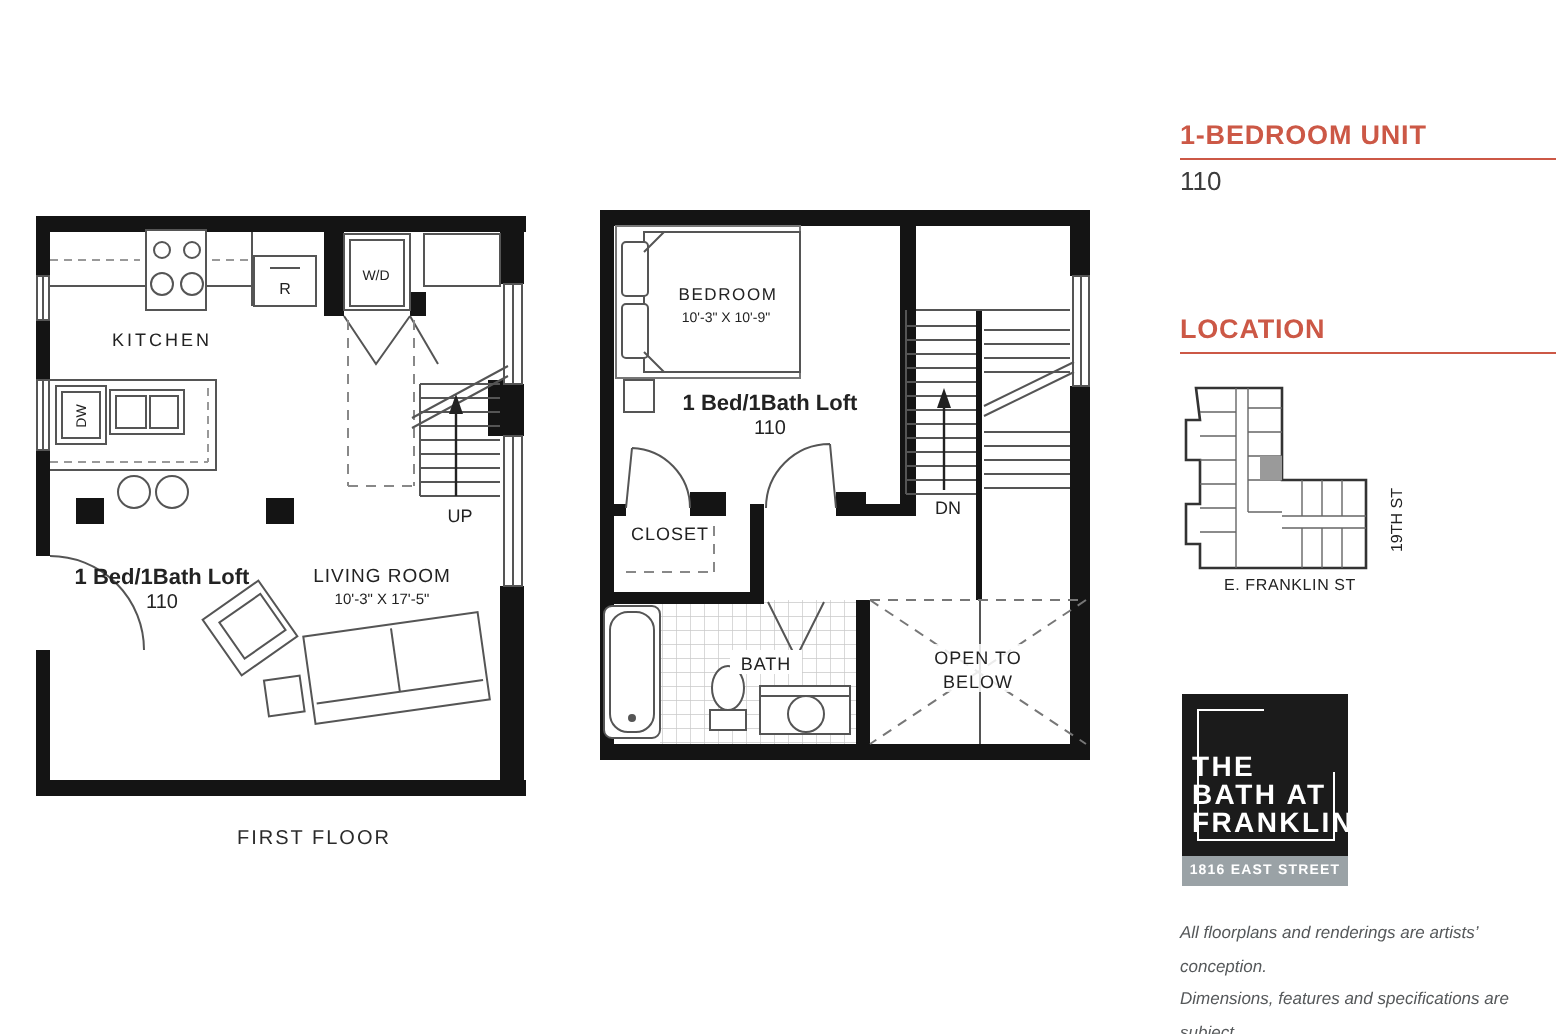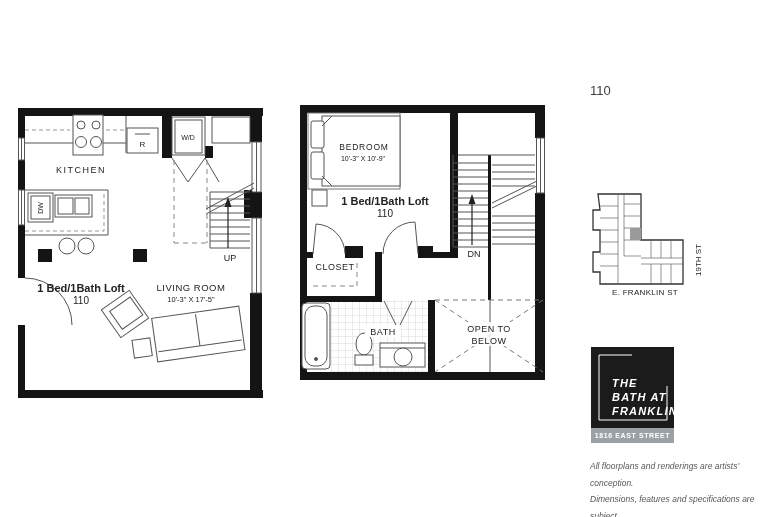--- a/index.html
+++ b/index.html
@@ -8,22 +8,22 @@
   .abs{position:absolute;}
   svg{display:block;}
   svg text{font-family:"Liberation Sans",sans-serif;fill:#222;}
   .plan{position:absolute;}
   .caption{position:absolute;font-size:10px;letter-spacing:1px;color:#2b2b2b;text-align:center;}
   .sb-head{position:absolute;left:590px;width:188px;font-size:13.5px;font-weight:bold;
            letter-spacing:.4px;color:#cc5846;padding-bottom:4px;border-bottom:1.5px solid #cc5846;}
   .unit-num{position:absolute;left:590px;top:83px;font-size:13px;color:#3c3c3c;}
   .logo{position:absolute;left:591px;top:347px;width:83px;height:81px;background:#1b1b1b;}
   .logo-frame{position:absolute;left:0;top:0;}
-  .logo-text{position:absolute;left:21px;color:#fff;font-weight:bold;font-size:11px;
-             letter-spacing:1.2px;line-height:14px;font-style:italic;}
+  .logo-text{position:absolute;left:5px;color:#fff;font-weight:bold;font-size:14px;
+             letter-spacing:1.2px;line-height:14px;}
   .logo-bar{position:absolute;left:591px;top:428px;width:83px;height:15px;background:#9aa2a6;
             color:#fff;font-weight:bold;font-size:7px;letter-spacing:.6px;text-align:center;
             line-height:15px;}
   .disclaimer{position:absolute;left:590px;top:458px;width:192px;font-style:italic;
               font-size:8.5px;line-height:16.5px;color:#55585a;}
 </style>
 </head>
 <body>
 
 <div class="page">
@@ -232,22 +232,25 @@
 
     <g stroke="#777" stroke-dasharray="5 4" fill="none">
       <path d="M139,202 L247,274 M247,202 L139,274"></path>
       <path d="M139,202 H247"></path>
     </g>
     <rect x="169" y="224" width="50" height="24" fill="#fff" opacity="0.85"></rect>
     <text x="193" y="234" text-anchor="middle" font-size="9" letter-spacing=".5">OPEN TO</text>
     <text x="193" y="246" text-anchor="middle" font-size="9" letter-spacing=".5">BELOW</text>
   </svg>
 
-
+  <div class="caption" style="left:77px;top:414px;width:160px">FIRST FLOOR</div>
+
+  <div class="sb-head" style="top:60px">1-BEDROOM UNIT</div>
   <div class="unit-num">110</div>
+  <div class="sb-head" style="top:157px">LOCATION</div>
 
   <svg class="abs" style="left:588px;top:190px" width="124" height="112" viewBox="0 0 124 112">
     <polygon points="10,4 53,4 53,50 95,50 95,94 12,94 12,82 5,82 5,62 12,62 12,40 5,40 5,20 12,20" fill="#fff" stroke="#333" stroke-width="1.3"></polygon>
     <g stroke="#666" stroke-width="0.7">
       <path d="M30,4 V94 M36,4 V66"></path>
       <path d="M12,16 H30 M12,28 H30 M12,40 H30 M12,52 H30 M12,64 H30 M12,76 H30"></path>
       <path d="M36,14 H53 M36,26 H53 M36,38 H53 M36,50 H53"></path>
       <path d="M53,68 H95 M53,74 H95"></path>
       <path d="M63,50 V68 M73,50 V68 M83,50 V68 M63,74 V94 M73,74 V94 M83,74 V94"></path>
       <path d="M36,66 H53"></path>

